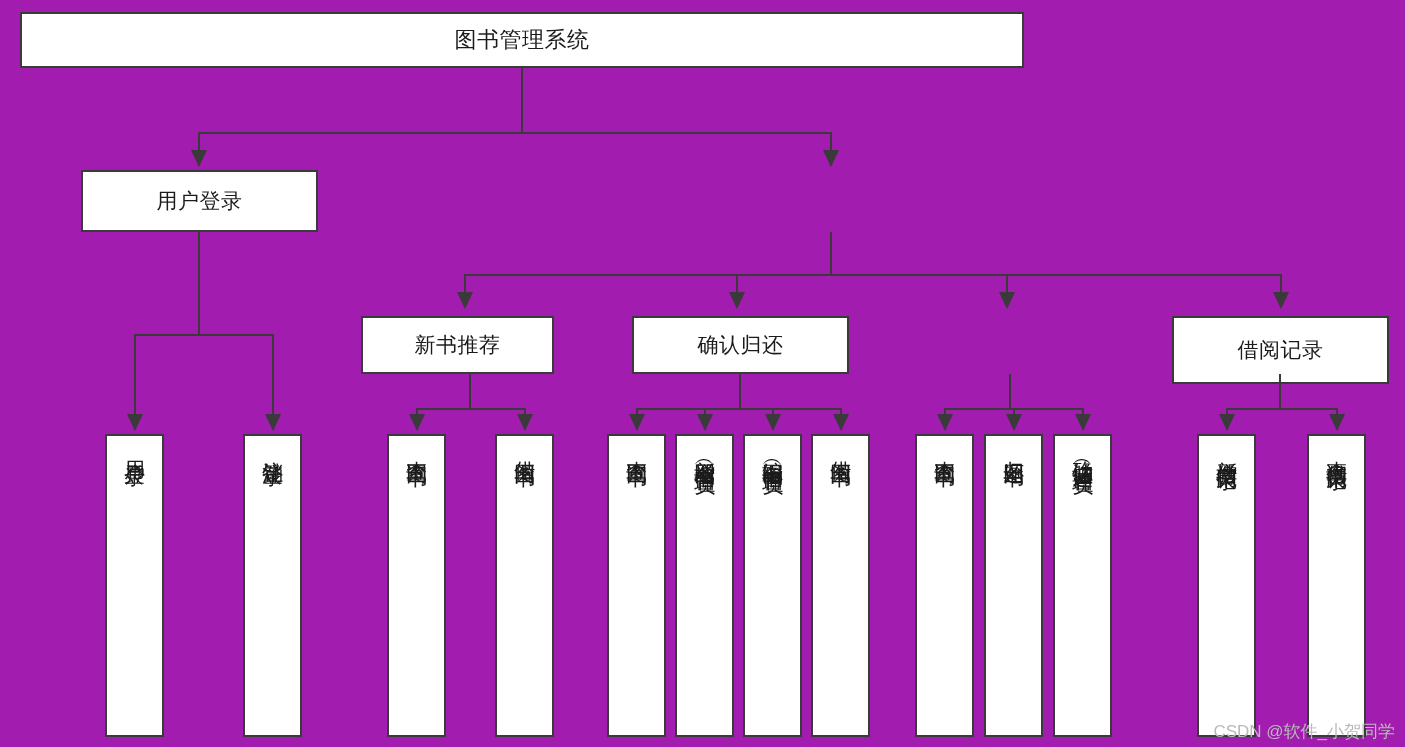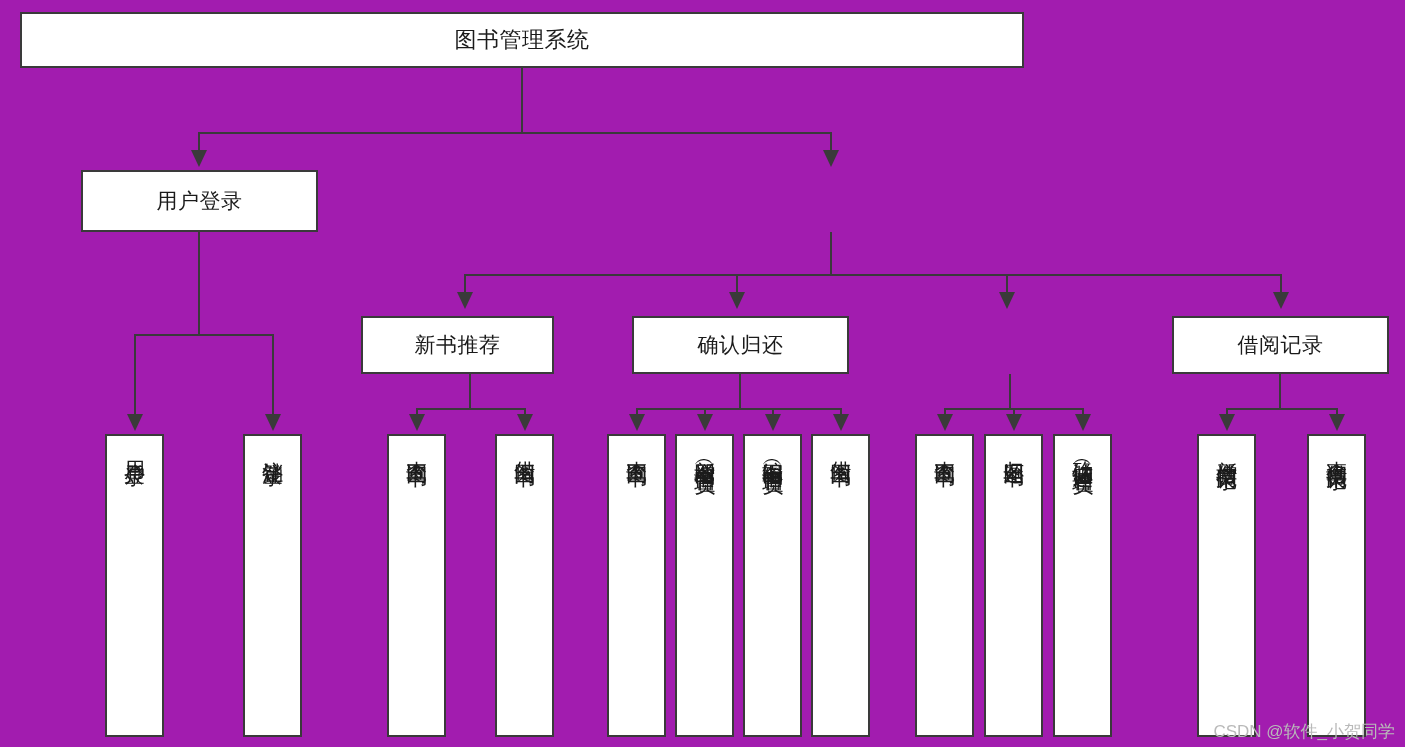--- a/index.html
+++ b/index.html
@@ -127,21 +127,21 @@
   <div class="arrow" style="left:999px; top:292px;"></div>
   <div class="vline" style="left:1280px; top:274px; height:20px;"></div>
   <div class="arrow" style="left:1273px; top:292px;"></div>
 
   <div class="node" style="left:361px; top:316px; width:193px; height:58px;">
     <span class="lbl">新书推荐</span>
   </div>
   <div class="node" style="left:632px; top:316px; width:217px; height:58px;">
     <span class="lbl">确认归还</span>
   </div>
-  <div class="node" style="left:1172px; top:316px; width:217px; height:58px;">
+  <div class="node" style="left:1172px; top:316px; width:217px; height:68px;">
     <span class="lbl">借阅记录</span>
   </div>
 
   <div class="vline" style="left:469px; top:374px; height:34px;"></div>
   <div class="hline" style="left:416px; top:408px; width:108px;"></div>
   <div class="vline" style="left:416px; top:408px; height:8px;"></div>
   <div class="arrow" style="left:409px; top:414px;"></div>
   <div class="vline" style="left:524px; top:408px; height:8px;"></div>
   <div class="arrow" style="left:517px; top:414px;"></div>
 

